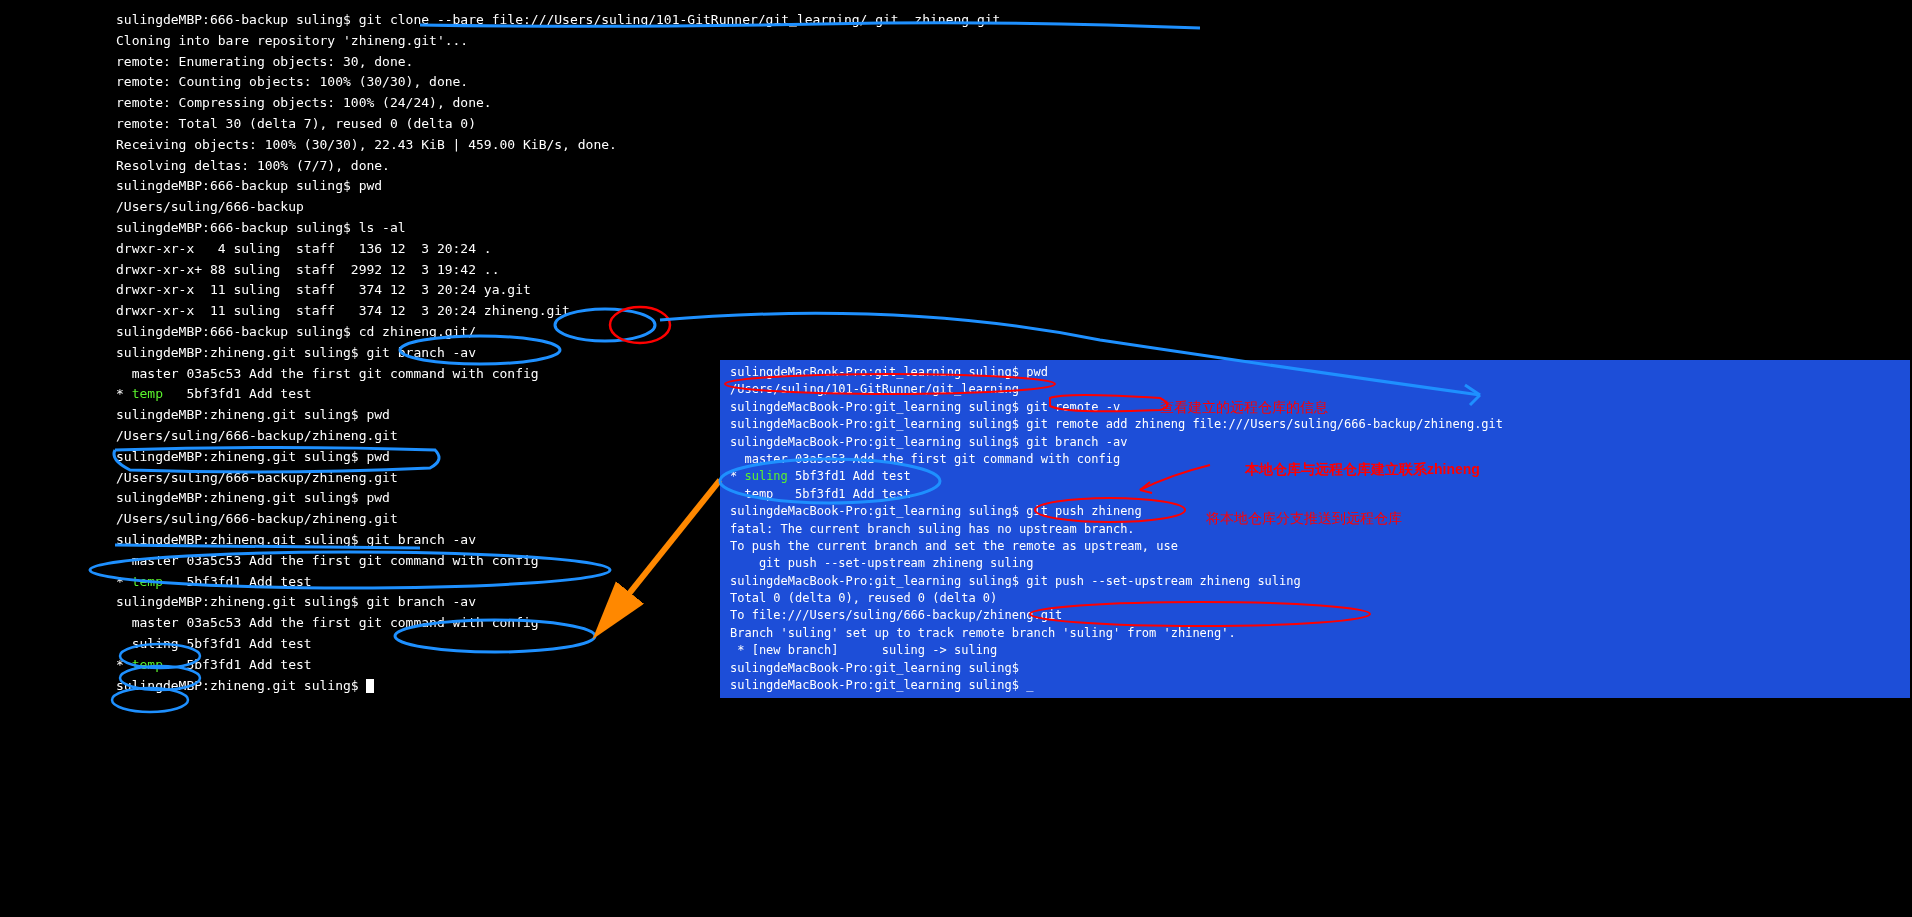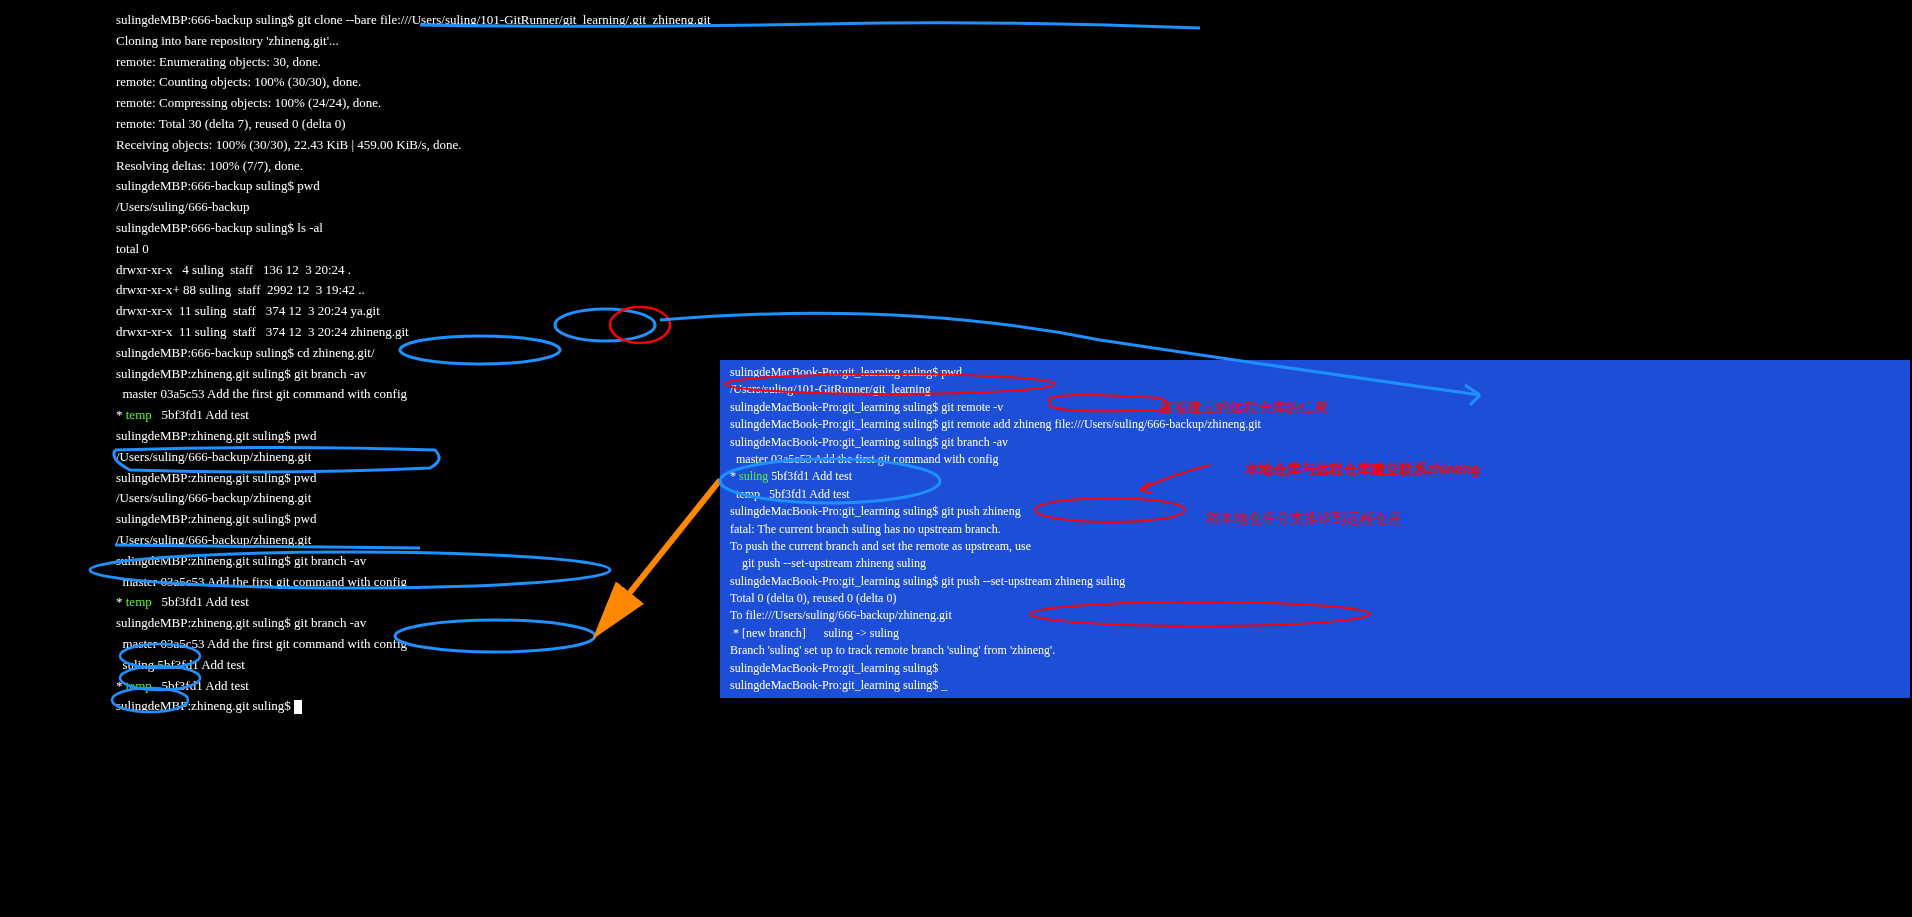--- a/index.html
+++ b/index.html
@@ -11,21 +11,20 @@
       line-height: 1.6;
       width: 1912px;
       height: 917px;
       overflow: hidden;
       position: relative;
       padding: 10px 0 0 116px;
     }
     .terminal-line {
       white-space: pre;
       color: #fff;
-      font-family: Liberation Serif, serif;
     }
     .green { color: #5af22c; }
     .cursor {
       display: inline-block;
       width: 8px;
       height: 14px;
       background: #fff;
       vertical-align: middle;
     }
     .right-panel {
@@ -64,21 +63,20 @@
     <div class="terminal-line">Cloning into bare repository 'zhineng.git'...</div>
     <div class="terminal-line">remote: Enumerating objects: 30, done.</div>
     <div class="terminal-line">remote: Counting objects: 100% (30/30), done.</div>
     <div class="terminal-line">remote: Compressing objects: 100% (24/24), done.</div>
     <div class="terminal-line">remote: Total 30 (delta 7), reused 0 (delta 0)</div>
     <div class="terminal-line">Receiving objects: 100% (30/30), 22.43 KiB | 459.00 KiB/s, done.</div>
     <div class="terminal-line">Resolving deltas: 100% (7/7), done.</div>
     <div class="terminal-line">sulingdeMBP:666-backup suling$ pwd</div>
     <div class="terminal-line">/Users/suling/666-backup</div>
     <div class="terminal-line">sulingdeMBP:666-backup suling$ ls -al</div>
-    <div class="terminal-line">total 0</div>
     <div class="terminal-line">drwxr-xr-x   4 suling  staff   136 12  3 20:24 .</div>
     <div class="terminal-line">drwxr-xr-x+ 88 suling  staff  2992 12  3 19:42 ..</div>
     <div class="terminal-line">drwxr-xr-x  11 suling  staff   374 12  3 20:24 ya.git</div>
     <div class="terminal-line">drwxr-xr-x  11 suling  staff   374 12  3 20:24 zhineng.git</div>
     <div class="terminal-line">sulingdeMBP:666-backup suling$ cd zhineng.git/</div>
     <div class="terminal-line">sulingdeMBP:zhineng.git suling$ git branch -av</div>
     <div class="terminal-line">  master 03a5c53 Add the first git command with config</div>
     <div class="terminal-line">* <span class="green">temp</span>   5bf3fd1 Add test</div>
     <div class="terminal-line">sulingdeMBP:zhineng.git suling$ pwd</div>
     <div class="terminal-line">/Users/suling/666-backup/zhineng.git</div>
@@ -107,22 +105,22 @@
     <div class="terminal-line">  temp   5bf3fd1 Add test</div>
     <div class="terminal-line">sulingdeMacBook-Pro:git_learning suling$ git push zhineng</div>
     <div class="terminal-line">fatal: The current branch suling has no upstream branch.</div>
     <div class="terminal-line">To push the current branch and set the remote as upstream, use</div>
     <div class="terminal-line"></div>
     <div class="terminal-line">    git push --set-upstream zhineng suling</div>
     <div class="terminal-line"></div>
     <div class="terminal-line">sulingdeMacBook-Pro:git_learning suling$ git push --set-upstream zhineng suling</div>
     <div class="terminal-line">Total 0 (delta 0), reused 0 (delta 0)</div>
     <div class="terminal-line">To file:///Users/suling/666-backup/zhineng.git</div>
+    <div class="terminal-line">Branch 'suling' set up to track remote branch 'suling' from 'zhineng'.</div>
     <div class="terminal-line"> * [new branch]      suling -&gt; suling</div>
-    <div class="terminal-line">Branch 'suling' set up to track remote branch 'suling' from 'zhineng'.</div>
     <div class="terminal-line">sulingdeMacBook-Pro:git_learning suling$ </div>
     <div class="terminal-line">sulingdeMacBook-Pro:git_learning suling$ _</div>
   </div>
 
 <div class="annotation-red" style="left:1160px; top:396px;">查看建立的远程仓库的信息</div>
 <div class="annotation-red" style="left:1245px; top:458px;font-weight:bold;">本地仓库与远程仓库建立联系zhineng</div>
 <div class="annotation-red" style="left:1200px; top:507px;margin-left:6px;">将本地仓库分支推送到远程仓库</div>
 
 <svg class="overlay">
 

